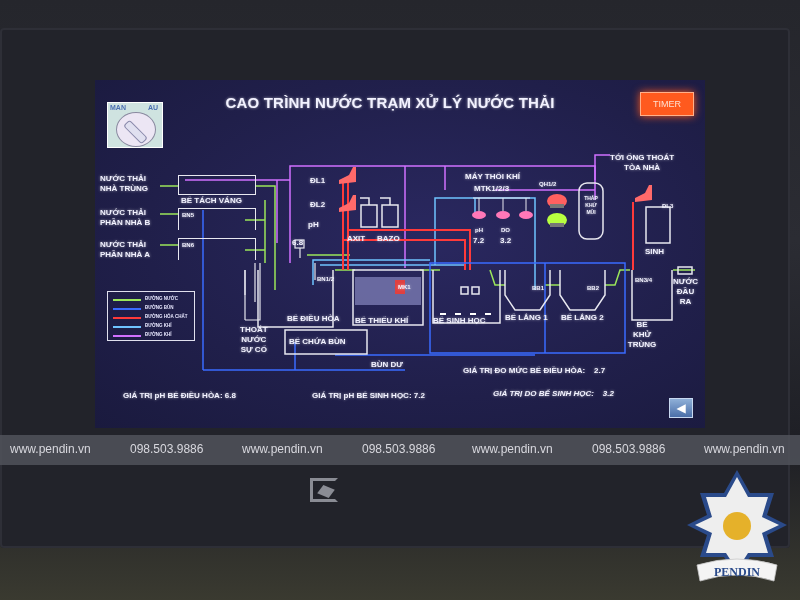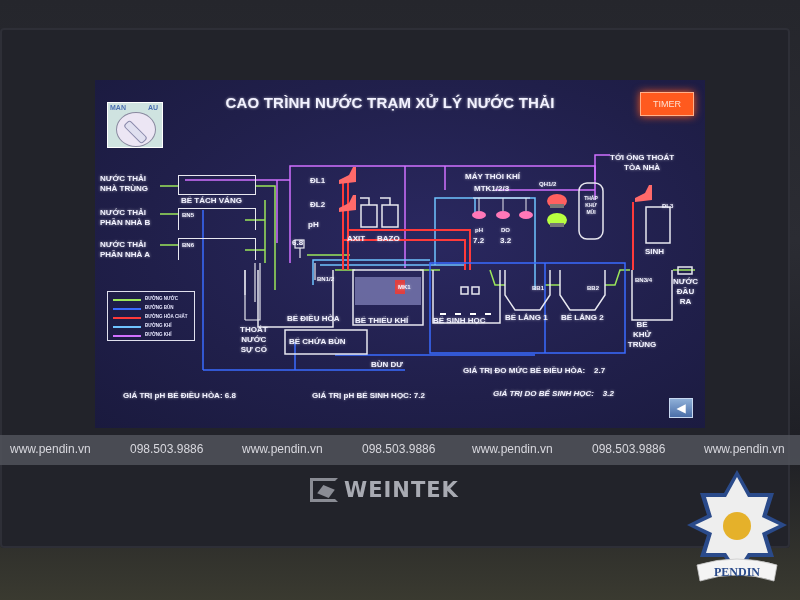--- a/index.html
+++ b/index.html
@@ -325,21 +325,20 @@
   <span style="left:362px;">098.503.9886</span>
   <span style="left:472px;">www.pendin.vn</span>
   <span style="left:592px;">098.503.9886</span>
   <span style="left:704px;">www.pendin.vn</span>
 </div>
 
 <div class="brand">
   <div class="logo-box">
       <div class="logo-hand"></div>
     </div>
-  <span class="name">WEINTEK</span>
 </div>
 
 <svg class="pendin" viewBox="0 0 110 130">
   <polygon points="55,5 68,28 92,28 85,50 105,60 85,70 92,92 68,92 55,112 42,92 18,92 25,70 5,60 25,50 18,28 42,28" fill="#2a4a8a"></polygon>
   <polygon points="55,12 66,32 86,32 80,52 97,60 80,68 86,88 66,88 55,105 44,88 24,88 30,68 13,60 30,52 24,32 44,32" fill="#eeeeee"></polygon>
   <circle cx="55" cy="61" r="14" fill="#e5b12a"></circle>
   <path d="M15,100 Q55,88 95,100 L92,116 Q55,104 18,116 Z" fill="#f4f4f4" stroke="#c8c8c8" stroke-width="0.8"></path>
   <text x="55" y="111" text-anchor="middle" font-family="Liberation Serif, serif" font-size="12" fill="#2a4a8a" font-weight="bold">PENDIN</text>
 </svg>
 

